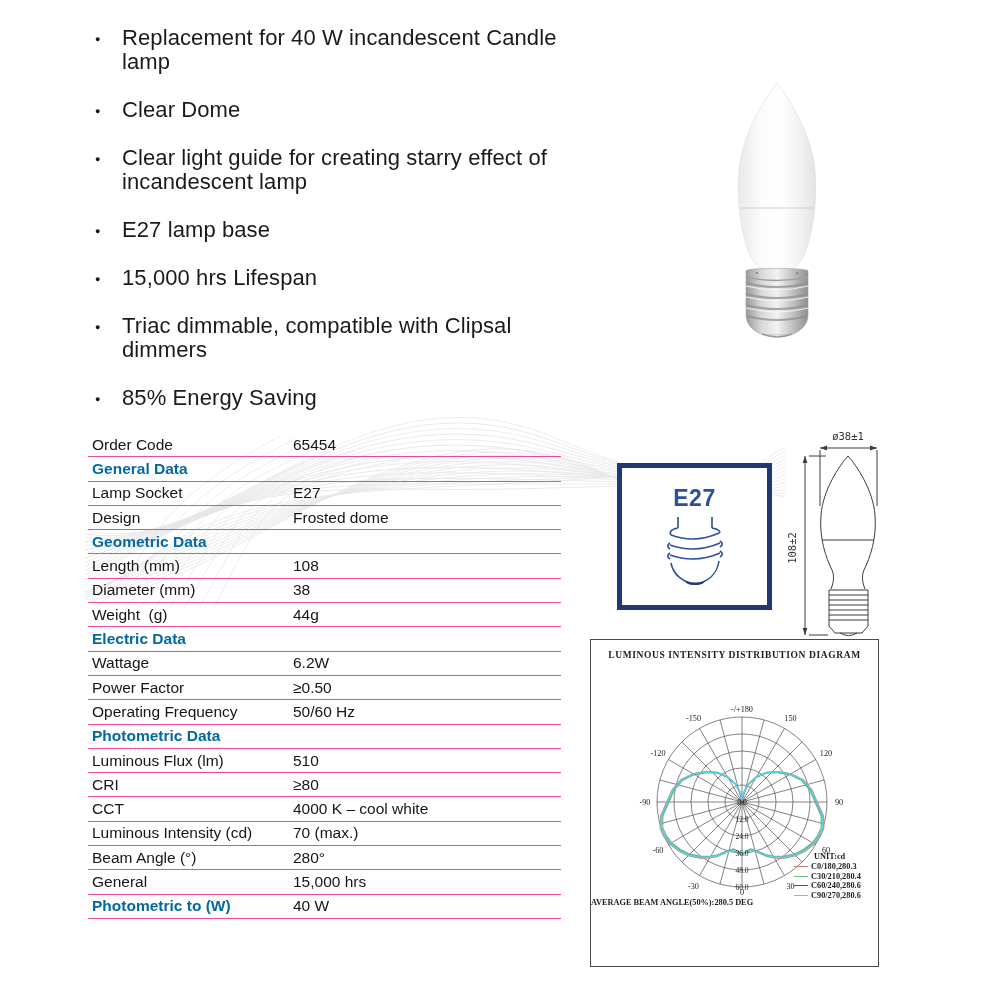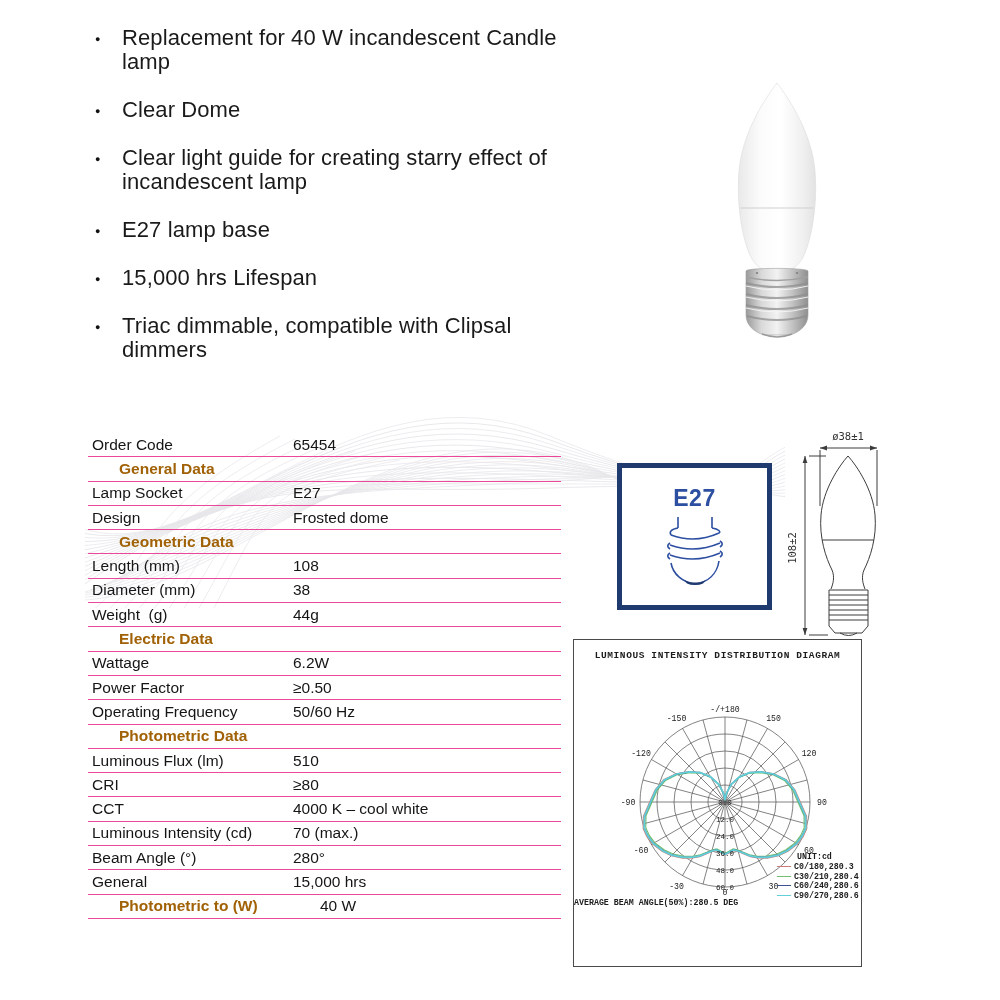--- a/index.html
+++ b/index.html
@@ -13,34 +13,34 @@
   
   .bulb-photo{position:absolute;left:700px;top:65px;width:170px;height:280px;}
   
   .swirls{position:absolute;left:85px;top:378px;width:700px;height:230px;}
   
   .spec-table{position:absolute;left:88px;top:433px;width:473px;font-size:15.5px;}
   .spec-row{display:flex;align-items:center;height:24.3px;box-sizing:border-box;
             border-bottom:1px solid #ec4899;background:transparent;}
   .spec-row .lbl{width:201px;padding-left:4px;white-space:pre;}
   .spec-row .val{flex:1;}
-  .spec-row.section .lbl,.spec-row.section-data .lbl{color:#a16207;font-weight:bold;margin-left:27px;}
+  .spec-row.section .lbl,.spec-row.section-data .lbl{color:#0369a1;font-weight:bold;}
   
   .socket-box{position:absolute;left:617px;top:463px;width:145px;height:137px;
               border:5px solid #1e3a6e;background:#fff;text-align:center;}
   .socket-label{margin-top:17px;font-size:23px;font-weight:bold;color:#2d4fa1;letter-spacing:.5px;}
   .socket-box svg{margin-top:4px;}
   
   .dim-drawing{position:absolute;left:782px;top:388px;width:170px;height:255px;
                font-family:"DejaVu Sans Mono",monospace;}
   .dim-drawing text{font-size:10.5px;fill:#333;}
   
-  .photo-box{position:absolute;left:573px;top:639px;width:289px;height:328px;
+  .photo-box{position:absolute;left:590px;top:639px;width:289px;height:328px;
              border:1px solid #4a4a4a;background:#fff;box-sizing:border-box;
-             font-family:Liberation Mono, monospace;}
+             font-family:Liberation Serif, serif;}
   .pm-title{position:absolute;left:0;right:0;top:10px;text-align:center;
             font-size:9.5px;font-weight:bold;color:#1c1c1c;letter-spacing:.6px;}
   .pm-svg{position:absolute;left:0;top:0;width:287px;height:326px;}
   .pm-legend{position:absolute;left:203px;top:212px;font-size:8.3px;font-weight:bold;color:#1c1c1c;}
   .pm-legend .lg-row{display:flex;align-items:center;height:9.6px;}
   .pm-legend .lg-unit{padding-left:20px;height:10px;}
   .pm-legend .sw{display:inline-block;width:14px;height:0;border-top:1.6px solid #000;margin-right:3px;}
   .pm-footer{position:absolute;left:0;right:14px;top:258px;text-align:left;
              font-size:8.3px;font-weight:bold;color:#1c1c1c;}
 </style>
@@ -49,20 +49,21 @@
 
 <div class="page">
 
   <ul class="features" id="features">
       <li>Replacement for 40 W incandescent Candle lamp</li>
       <li>Clear Dome</li>
       <li>Clear light guide for creating starry effect of incandescent lamp</li>
       <li>E27 lamp base</li>
       <li>15,000 hrs Lifespan</li>
       <li>Triac dimmable, compatible with Clipsal dimmers</li>
+      <li>85% Energy Saving</li>
     </ul>
 
   <div class="bulb-photo">
     <svg width="170" height="280" viewBox="0 0 170 280">
       <defs>
         <linearGradient id="domeG" x1="0" y1="0" x2="1" y2="0">
           <stop offset="0" stop-color="#e9e9e9"></stop>
             <stop offset="0.28" stop-color="#fbfbfb"></stop>
           <stop offset="0.55" stop-color="#ffffff"></stop>
             <stop offset="0.85" stop-color="#efefef"></stop>

